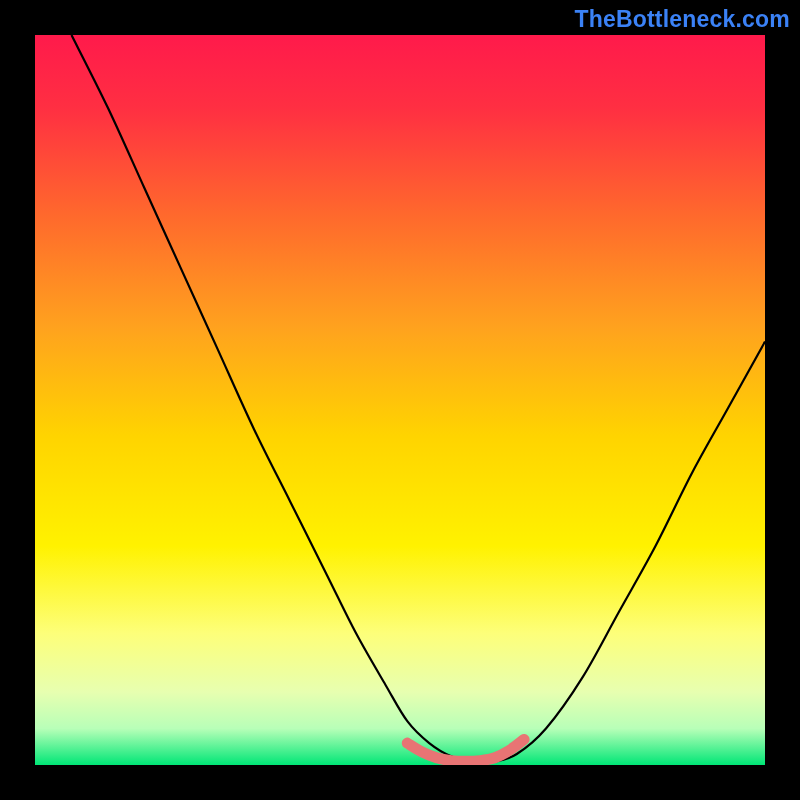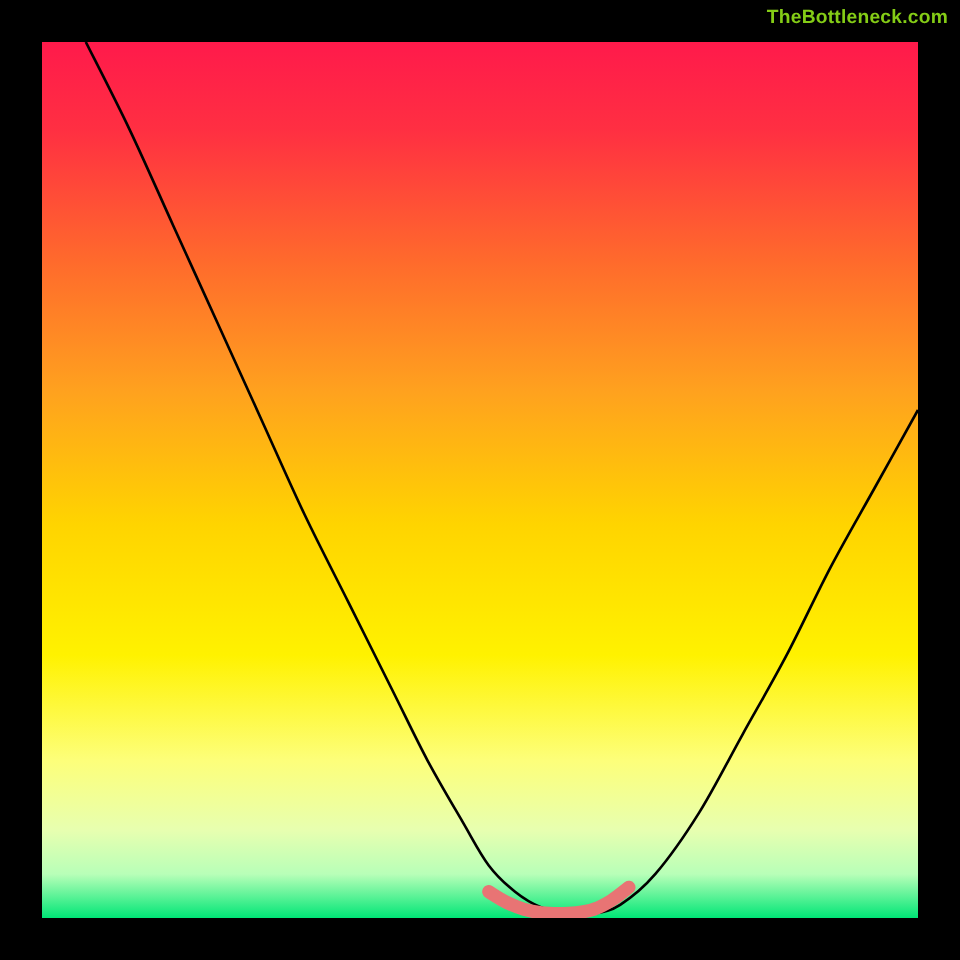--- a/index.html
+++ b/index.html
@@ -14,22 +14,22 @@
   .frame {
     position: relative;
     width: 800px;
     height: 800px;
     background: #000;
   }
   .watermark {
     position: absolute;
     top: 6px;
     right: 10px;
-    color: #84cc16;
-    font-size: 16px;
+    color: #3b82f6;
+    font-size: 23px;
     font-weight: 600;
     letter-spacing: 0.2px;
     z-index: 20;
   }
   svg {
     position: absolute;
     top: 0;
     left: 0;
   }
 </style>

